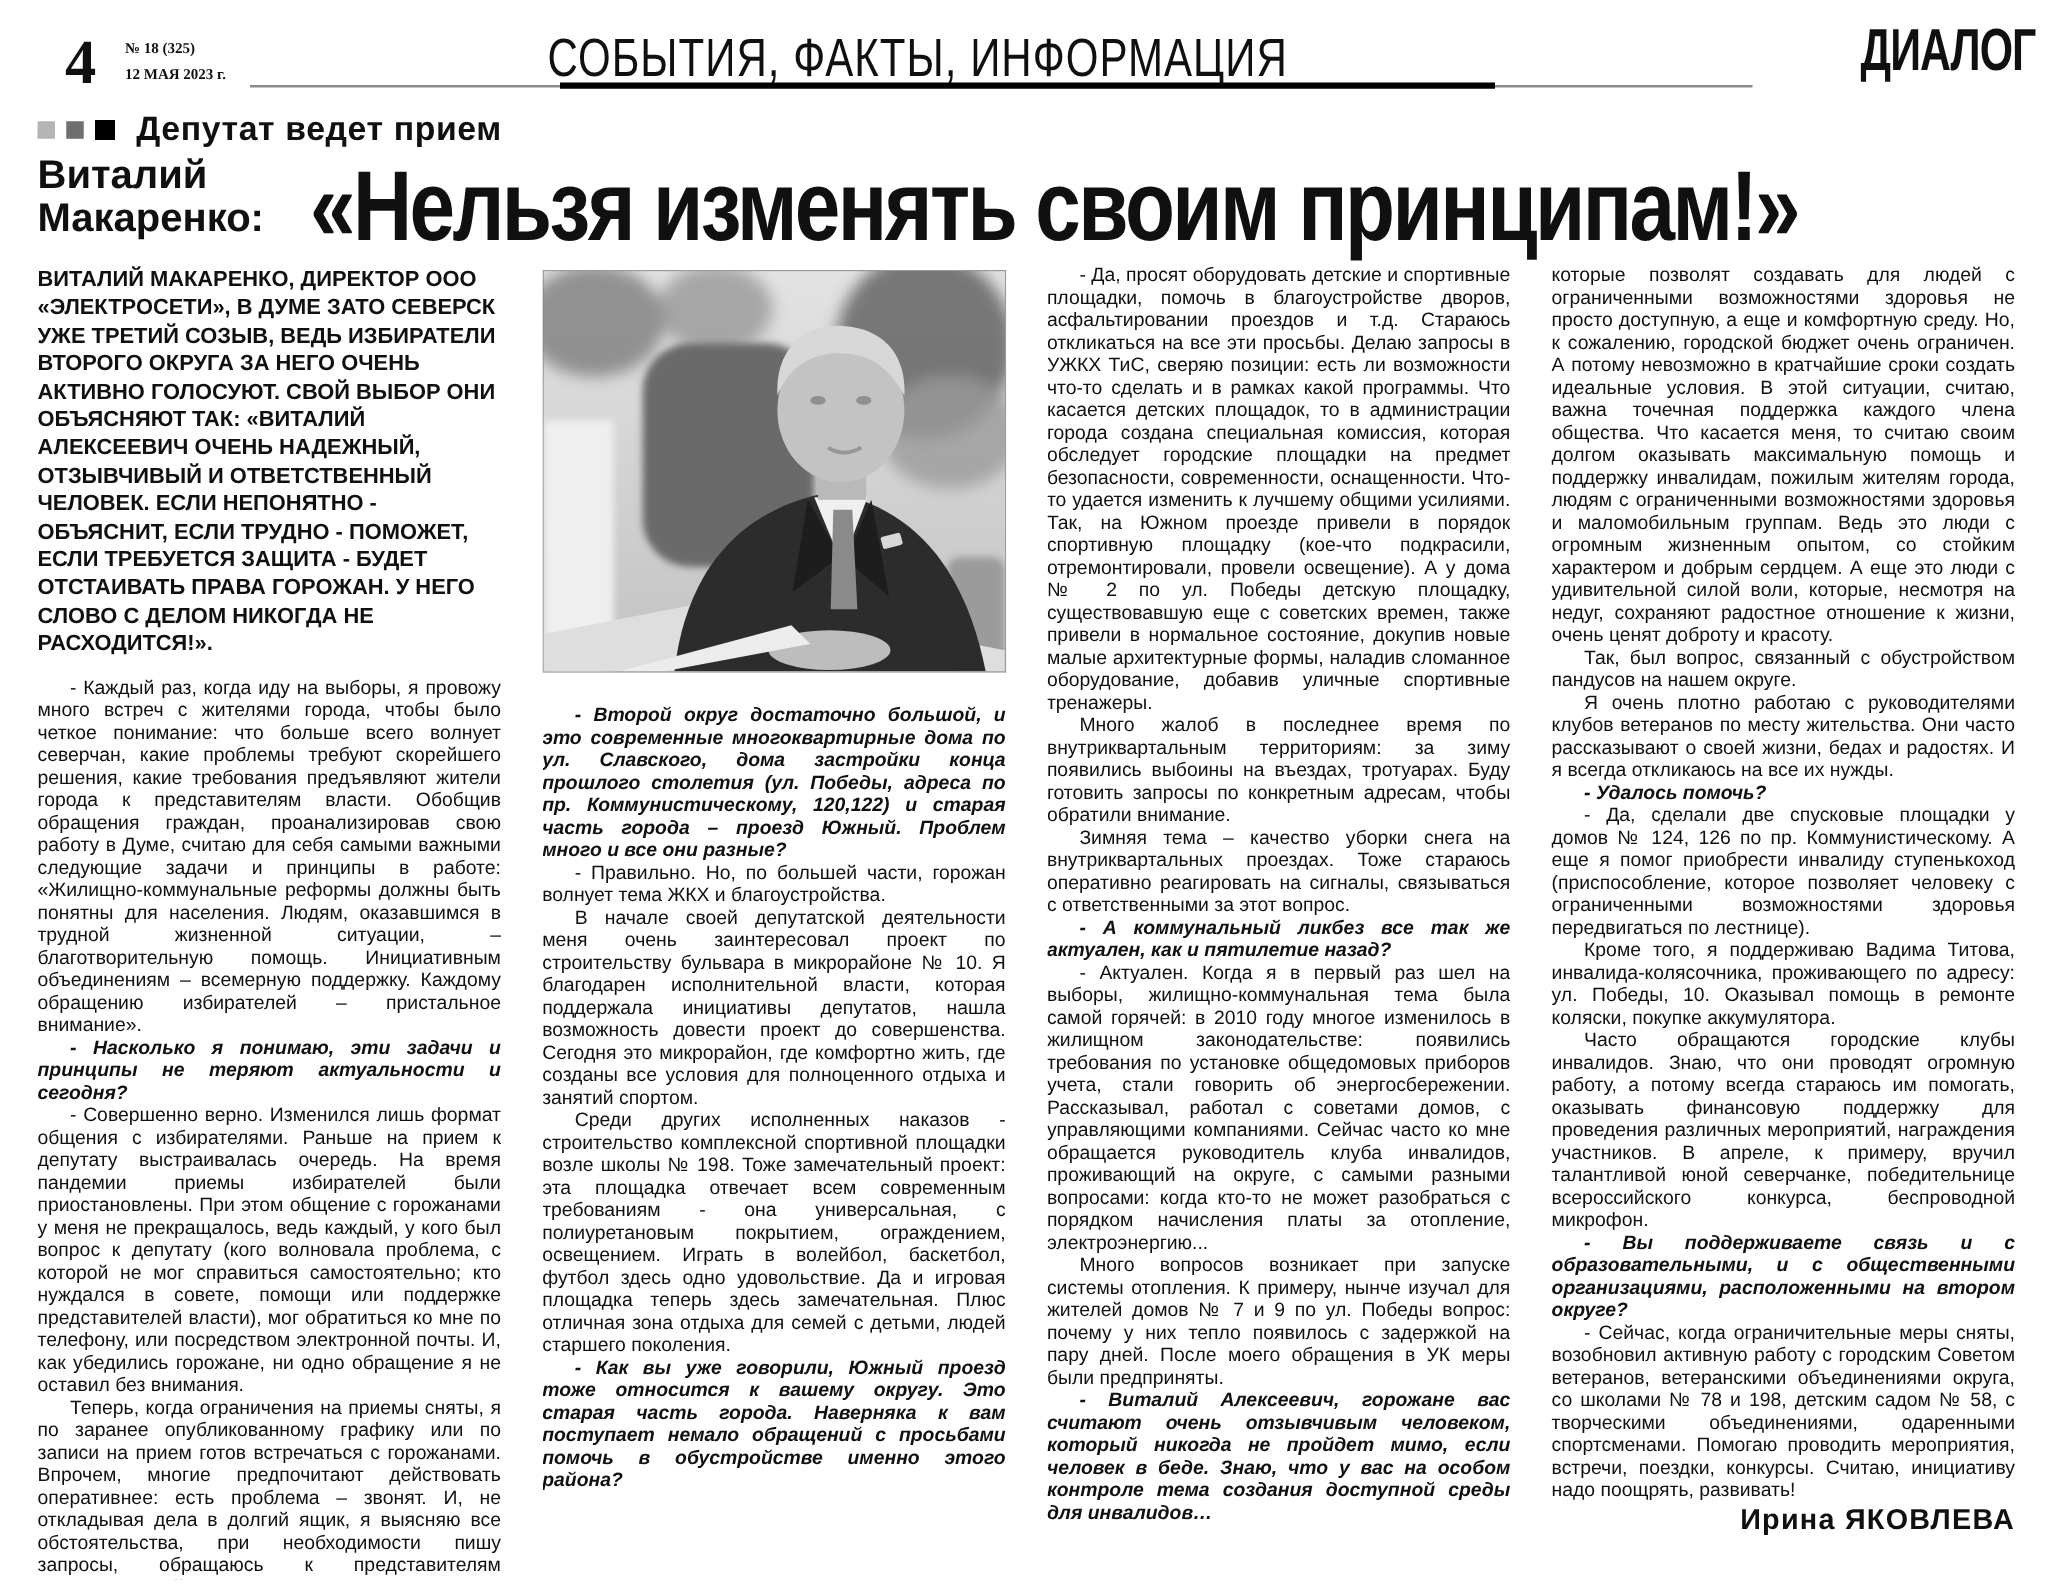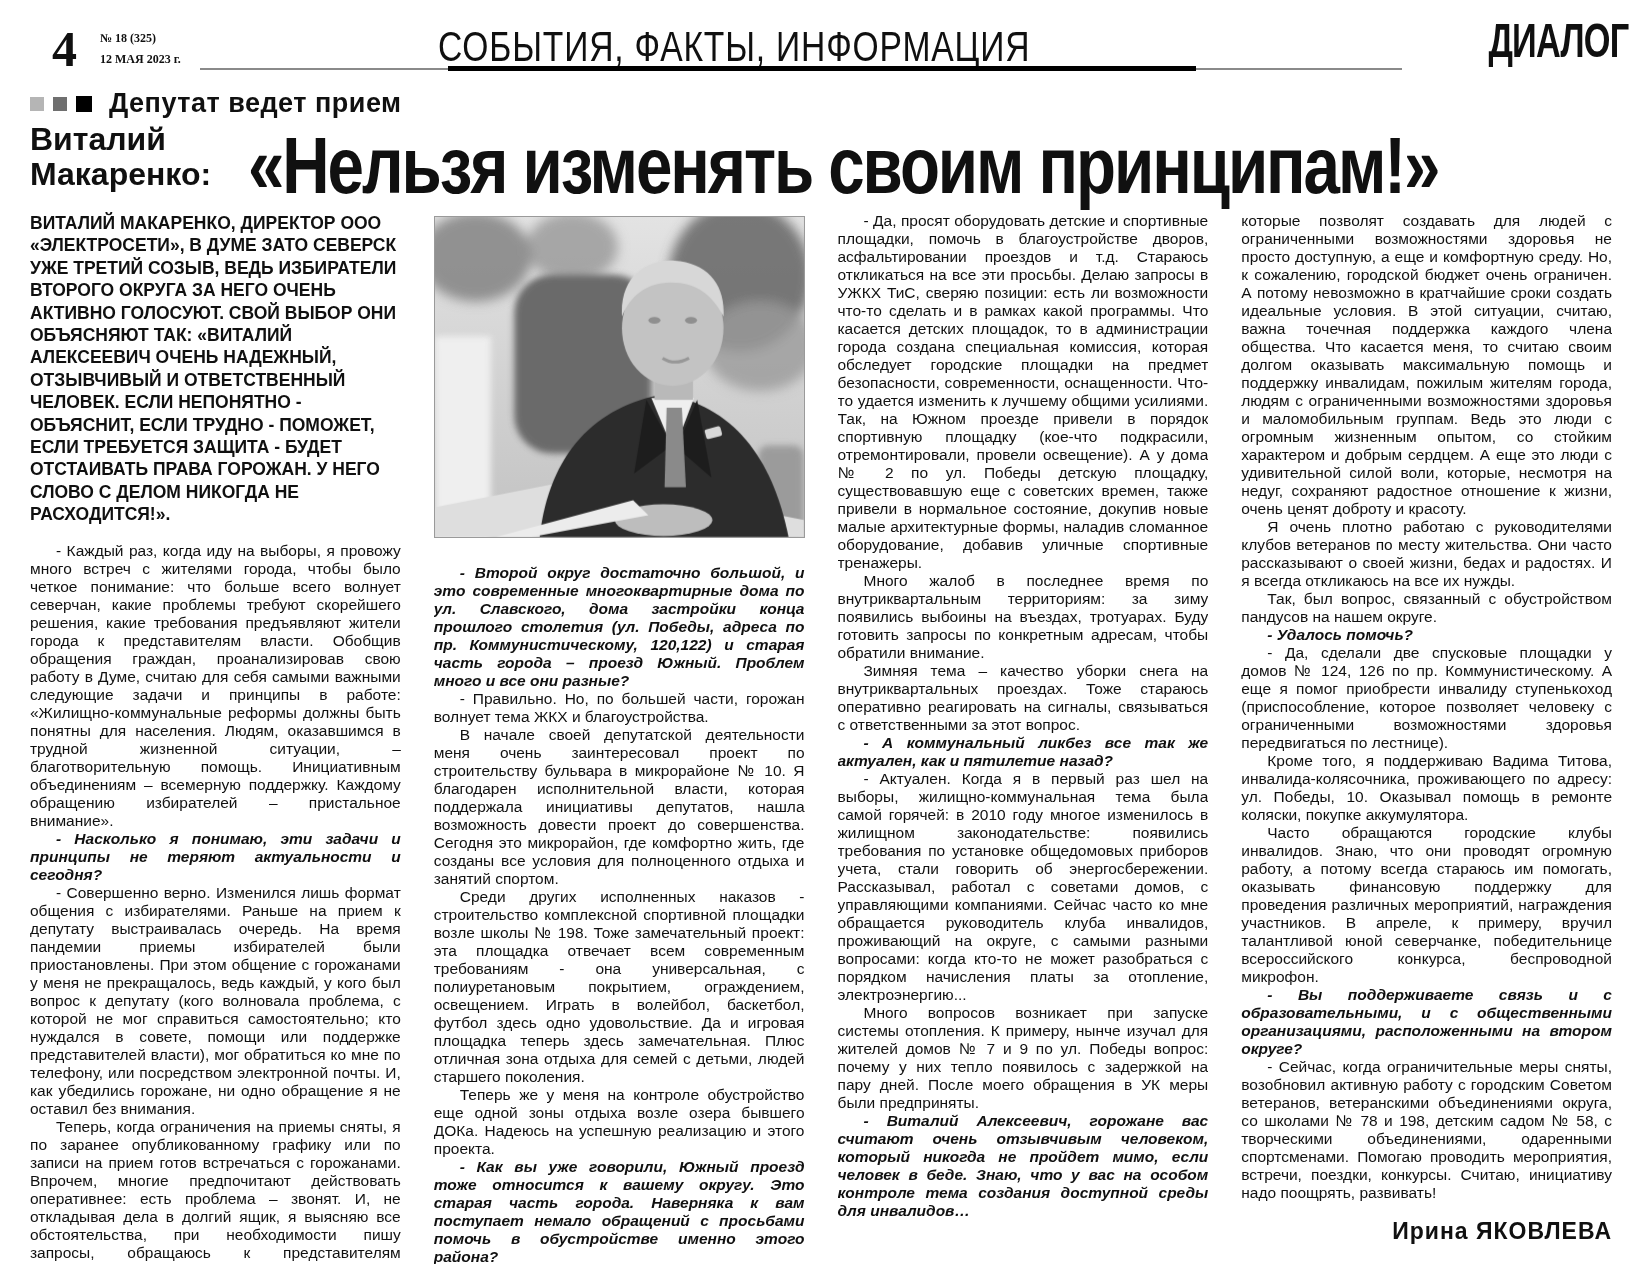--- a/index.html
+++ b/index.html
@@ -39,21 +39,21 @@
   .col{flex:1 1 0;overflow:hidden;}
   .para{margin:0;font-size:15.5px;line-height:18px;text-align:justify;
         text-indent:26px;}
   .para.lead{font-size:17.5px;line-height:22.4px;font-weight:bold;
              text-indent:0;text-align:left;margin-bottom:16px;}
   .para.question{font-weight:bold;font-style:italic;}
   .para.cont{text-indent:0;}
   .photo-frame{width:100%;height:322px;margin:4px 0 26px 0;
                border:1px solid #9a9a9a;box-sizing:border-box;background:#d6d6d6;}
   .photo-frame svg{display:block;width:100%;height:100%;}
-  .byline{margin-top:16px;text-align:right;font-size:23px;font-weight:bold;
+  .byline{text-align:right;font-size:23px;font-weight:bold;
           letter-spacing:1px;}
 </style>
 </head>
 <body>
 
 <div class="abs pagenum">4</div>
 <div class="abs issue-block">
   <div>№ 18 (325)</div>
   <div>12 МАЯ 2023 г.</div>
 </div>
@@ -143,40 +143,39 @@
 
         <ellipse cx="225" cy="305" rx="48" ry="16" fill="#bdbdbd"></ellipse>
         <polygon points="60,322 195,285 210,300 95,322" fill="#ececec"></polygon>
       </svg>
     </div>
     <div>
         <p class="para question">- Второй округ достаточно большой, и это современные многоквартирные дома по ул. Славского, дома застройки конца прошлого столетия (ул. Победы, адреса по пр. Коммунистическому, 120,122) и старая часть города – проезд Южный. Проблем много и все они разные?</p>
         <p class="para normal">- Правильно. Но, по большей части, горожан волнует тема ЖКХ и благоустройства.</p>
         <p class="para normal">В начале своей депутатской деятельности меня очень заинтересовал проект по строительству бульвара в микрорайоне № 10. Я благодарен исполнительной власти, которая поддержала инициативы депутатов, нашла возможность довести проект до совершенства. Сегодня это микрорайон, где комфортно жить, где созданы все условия для полноценного отдыха и занятий спортом.</p>
         <p class="para normal">Среди других исполненных наказов - строительство комплексной спортивной площадки возле школы № 198. Тоже замечательный проект: эта площадка отвечает всем современным требованиям - она универсальная, с полиуретановым покрытием, ограждением, освещением. Играть в волейбол, баскетбол, футбол здесь одно удовольствие. Да и игровая площадка теперь здесь замечательная. Плюс отличная зона отдыха для семей с детьми, людей старшего поколения.</p>
-        <p class="para normal">Теперь же у меня на контроле обустройство еще одной зоны отдыха возле озера бывшего ДОКа. Надеюсь на успешную реализацию и этого проекта.</p>
         <p class="para question">- Как вы уже говорили, Южный проезд тоже относится к вашему округу. Это старая часть города. Наверняка к вам поступает немало обращений с просьбами помочь в обустройстве именно этого района?</p>
       </div>
   </div>
 
   <div class="col">
       <p class="para normal">- Да, просят оборудовать детские и спортивные площадки, помочь в благоустройстве дворов, асфальтировании проездов и т.д. Стараюсь откликаться на все эти просьбы. Делаю запросы в УЖКХ ТиС, сверяю позиции: есть ли возможности что-то сделать и в рамках какой программы. Что касается детских площадок, то в администрации города создана специальная комиссия, которая обследует городские площадки на предмет безопасности, современности, оснащенности. Что-то удается изменить к лучшему общими усилиями. Так, на Южном проезде привели в порядок спортивную площадку (кое-что подкрасили, отремонтировали, провели освещение). А у дома № 2 по ул. Победы детскую площадку, существовавшую еще с советских времен, также привели в нормальное состояние, докупив новые малые архитектурные формы, наладив сломанное оборудование, добавив уличные спортивные тренажеры.</p>
       <p class="para normal">Много жалоб в последнее время по внутриквартальным территориям: за зиму появились выбоины на въездах, тротуарах. Буду готовить запросы по конкретным адресам, чтобы обратили внимание.</p>
       <p class="para normal">Зимняя тема – качество уборки снега на внутриквартальных проездах. Тоже стараюсь оперативно реагировать на сигналы, связываться с ответственными за этот вопрос.</p>
       <p class="para question">- А коммунальный ликбез все так же актуален, как и пятилетие назад?</p>
       <p class="para normal">- Актуален. Когда я в первый раз шел на выборы, жилищно-коммунальная тема была самой горячей: в 2010 году многое изменилось в жилищном законодательстве: появились требования по установке общедомовых приборов учета, стали говорить об энергосбережении. Рассказывал, работал с советами домов, с управляющими компаниями.  Сейчас часто ко мне обращается руководитель клуба инвалидов, проживающий на округе, с самыми разными вопросами: когда кто-то не может разобраться с порядком начисления платы за отопление, электроэнергию...</p>
       <p class="para normal">Много вопросов возникает при запуске системы отопления. К примеру, нынче изучал для жителей домов № 7 и 9 по ул. Победы вопрос: почему у них тепло появилось с задержкой на пару дней. После моего обращения в УК меры были предприняты.</p>
       <p class="para question">- Виталий Алексеевич, горожане вас считают очень отзывчивым человеком, который никогда не пройдет мимо, если человек в беде. Знаю, что у вас на особом контроле тема создания доступной среды для инвалидов…</p>
     </div>
 
   <div class="col">
     <div>
         <p class="para cont">которые позволят создавать для людей с ограниченными возможностями здоровья не просто доступную, а еще и комфортную среду. Но, к сожалению, городской бюджет очень ограничен. А потому невозможно в кратчайшие сроки создать идеальные условия. В этой ситуации, считаю, важна точечная поддержка каждого члена общества. Что касается меня, то считаю своим долгом оказывать максимальную помощь и поддержку инвалидам, пожилым жителям города, людям с ограниченными возможностями здоровья и маломобильным группам. Ведь это люди с огромным жизненным опытом, со стойким характером и добрым сердцем. А еще это люди с удивительной силой воли, которые, несмотря на недуг, сохраняют радостное отношение к жизни, очень ценят доброту и красоту.</p>
+        <p class="para normal">Так, был вопрос, связанный с обустройством пандусов на нашем округе.</p>
         <p class="para normal">Я очень плотно работаю с руководителями клубов ветеранов по месту жительства. Они часто рассказывают о своей жизни, бедах и радостях. И я всегда откликаюсь на все их нужды.</p>
-        <p class="para normal">Так, был вопрос, связанный с обустройством пандусов на нашем округе.</p>
         <p class="para question">- Удалось помочь?</p>
         <p class="para normal">- Да, сделали две спусковые площадки  у домов № 124, 126 по пр. Коммунистическому. А еще я помог приобрести инвалиду ступенькоход (приспособление, которое позволяет человеку с ограниченными возможностями здоровья передвигаться по лестнице).</p>
         <p class="para normal">Кроме того, я поддерживаю Вадима Титова, инвалида-колясочника, проживающего по адресу: ул. Победы, 10. Оказывал помощь в ремонте коляски, покупке аккумулятора.</p>
         <p class="para normal">Часто обращаются городские клубы инвалидов. Знаю, что они проводят огромную работу, а потому всегда стараюсь им помогать, оказывать финансовую поддержку для проведения различных мероприятий, награждения участников. В апреле, к примеру, вручил талантливой юной северчанке, победительнице всероссийского конкурса, беспроводной микрофон.</p>
         <p class="para question">- Вы поддерживаете связь и с образовательными, и с общественными организациями, расположенными на втором округе?</p>
         <p class="para normal">- Сейчас, когда ограничительные меры сняты, возобновил активную работу с городским Советом ветеранов, ветеранскими объединениями округа, со школами № 78 и 198, детским садом № 58, с творческими объединениями, одаренными спортсменами. Помогаю проводить мероприятия, встречи, поездки, конкурсы. Считаю, инициативу надо поощрять, развивать!</p>
       </div>
     <div class="byline">Ирина ЯКОВЛЕВА</div>
   </div>
 </div>

